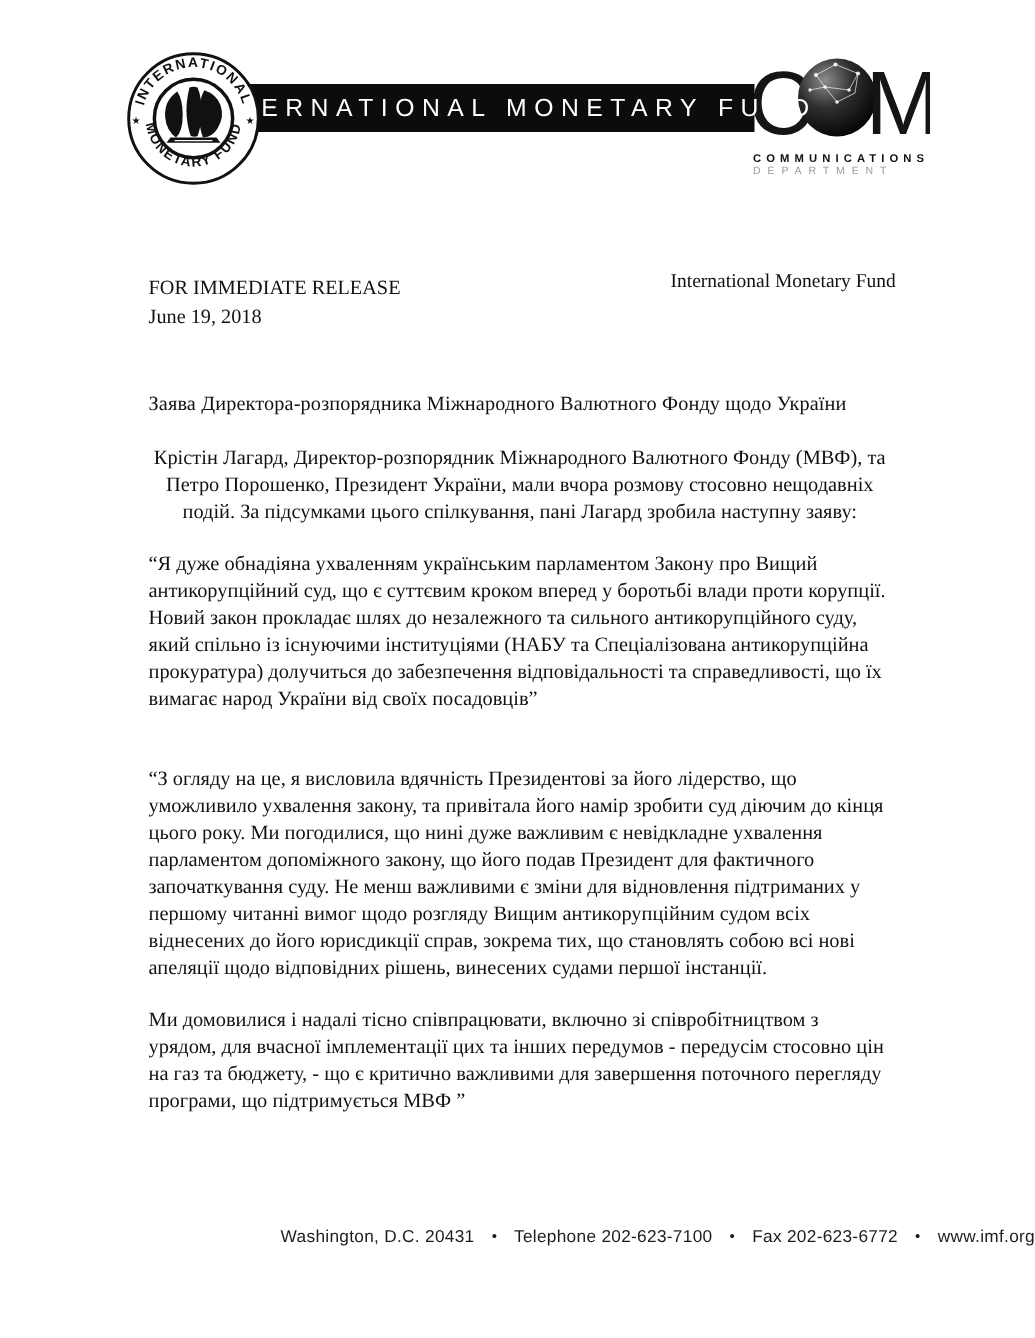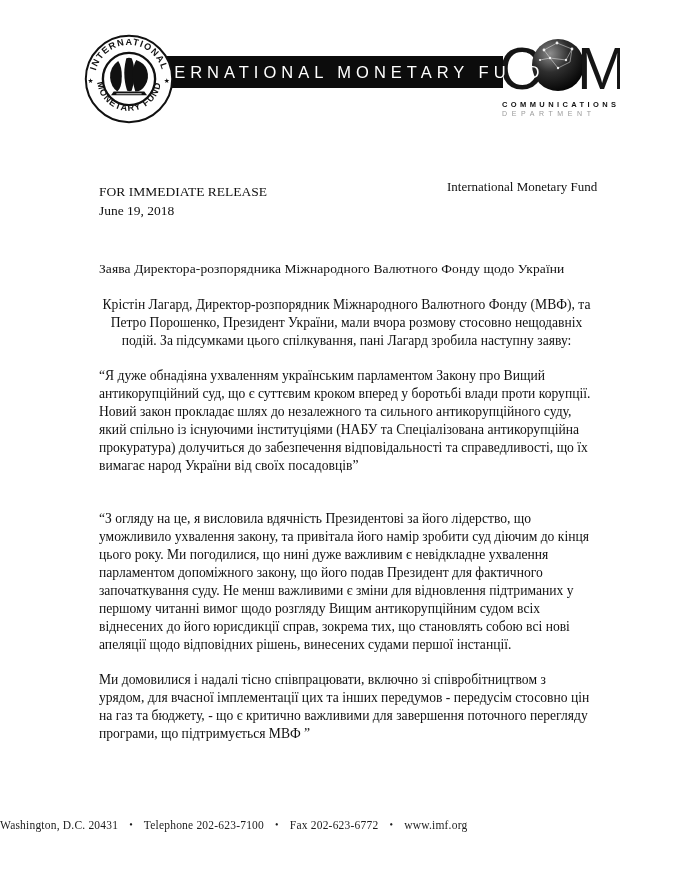--- a/index.html
+++ b/index.html
@@ -105,22 +105,22 @@
   .doc-body p { margin: 17px 0 0 0; }
   .doc-body p:first-child { margin-top: 0; text-align: center; }
   .doc-body p.gap-large { margin-top: 35px; }
 
   
   .page-footer {
     position: absolute;
     left: 0;
     top: 819px;
     width: 100%;
-    text-align: left;
-    font-family: Liberation Serif, serif;
+    text-align: right;
+    font-family: Liberation Sans, sans-serif;
     font-size: 11.5px;
     letter-spacing: 0.2px;
     color: #1c1c1c;
     white-space: nowrap;
   }
   .page-footer .bullet {
     display: inline-block;
     margin: 0 8px;
     font-size: 10px;
     vertical-align: 1px;

